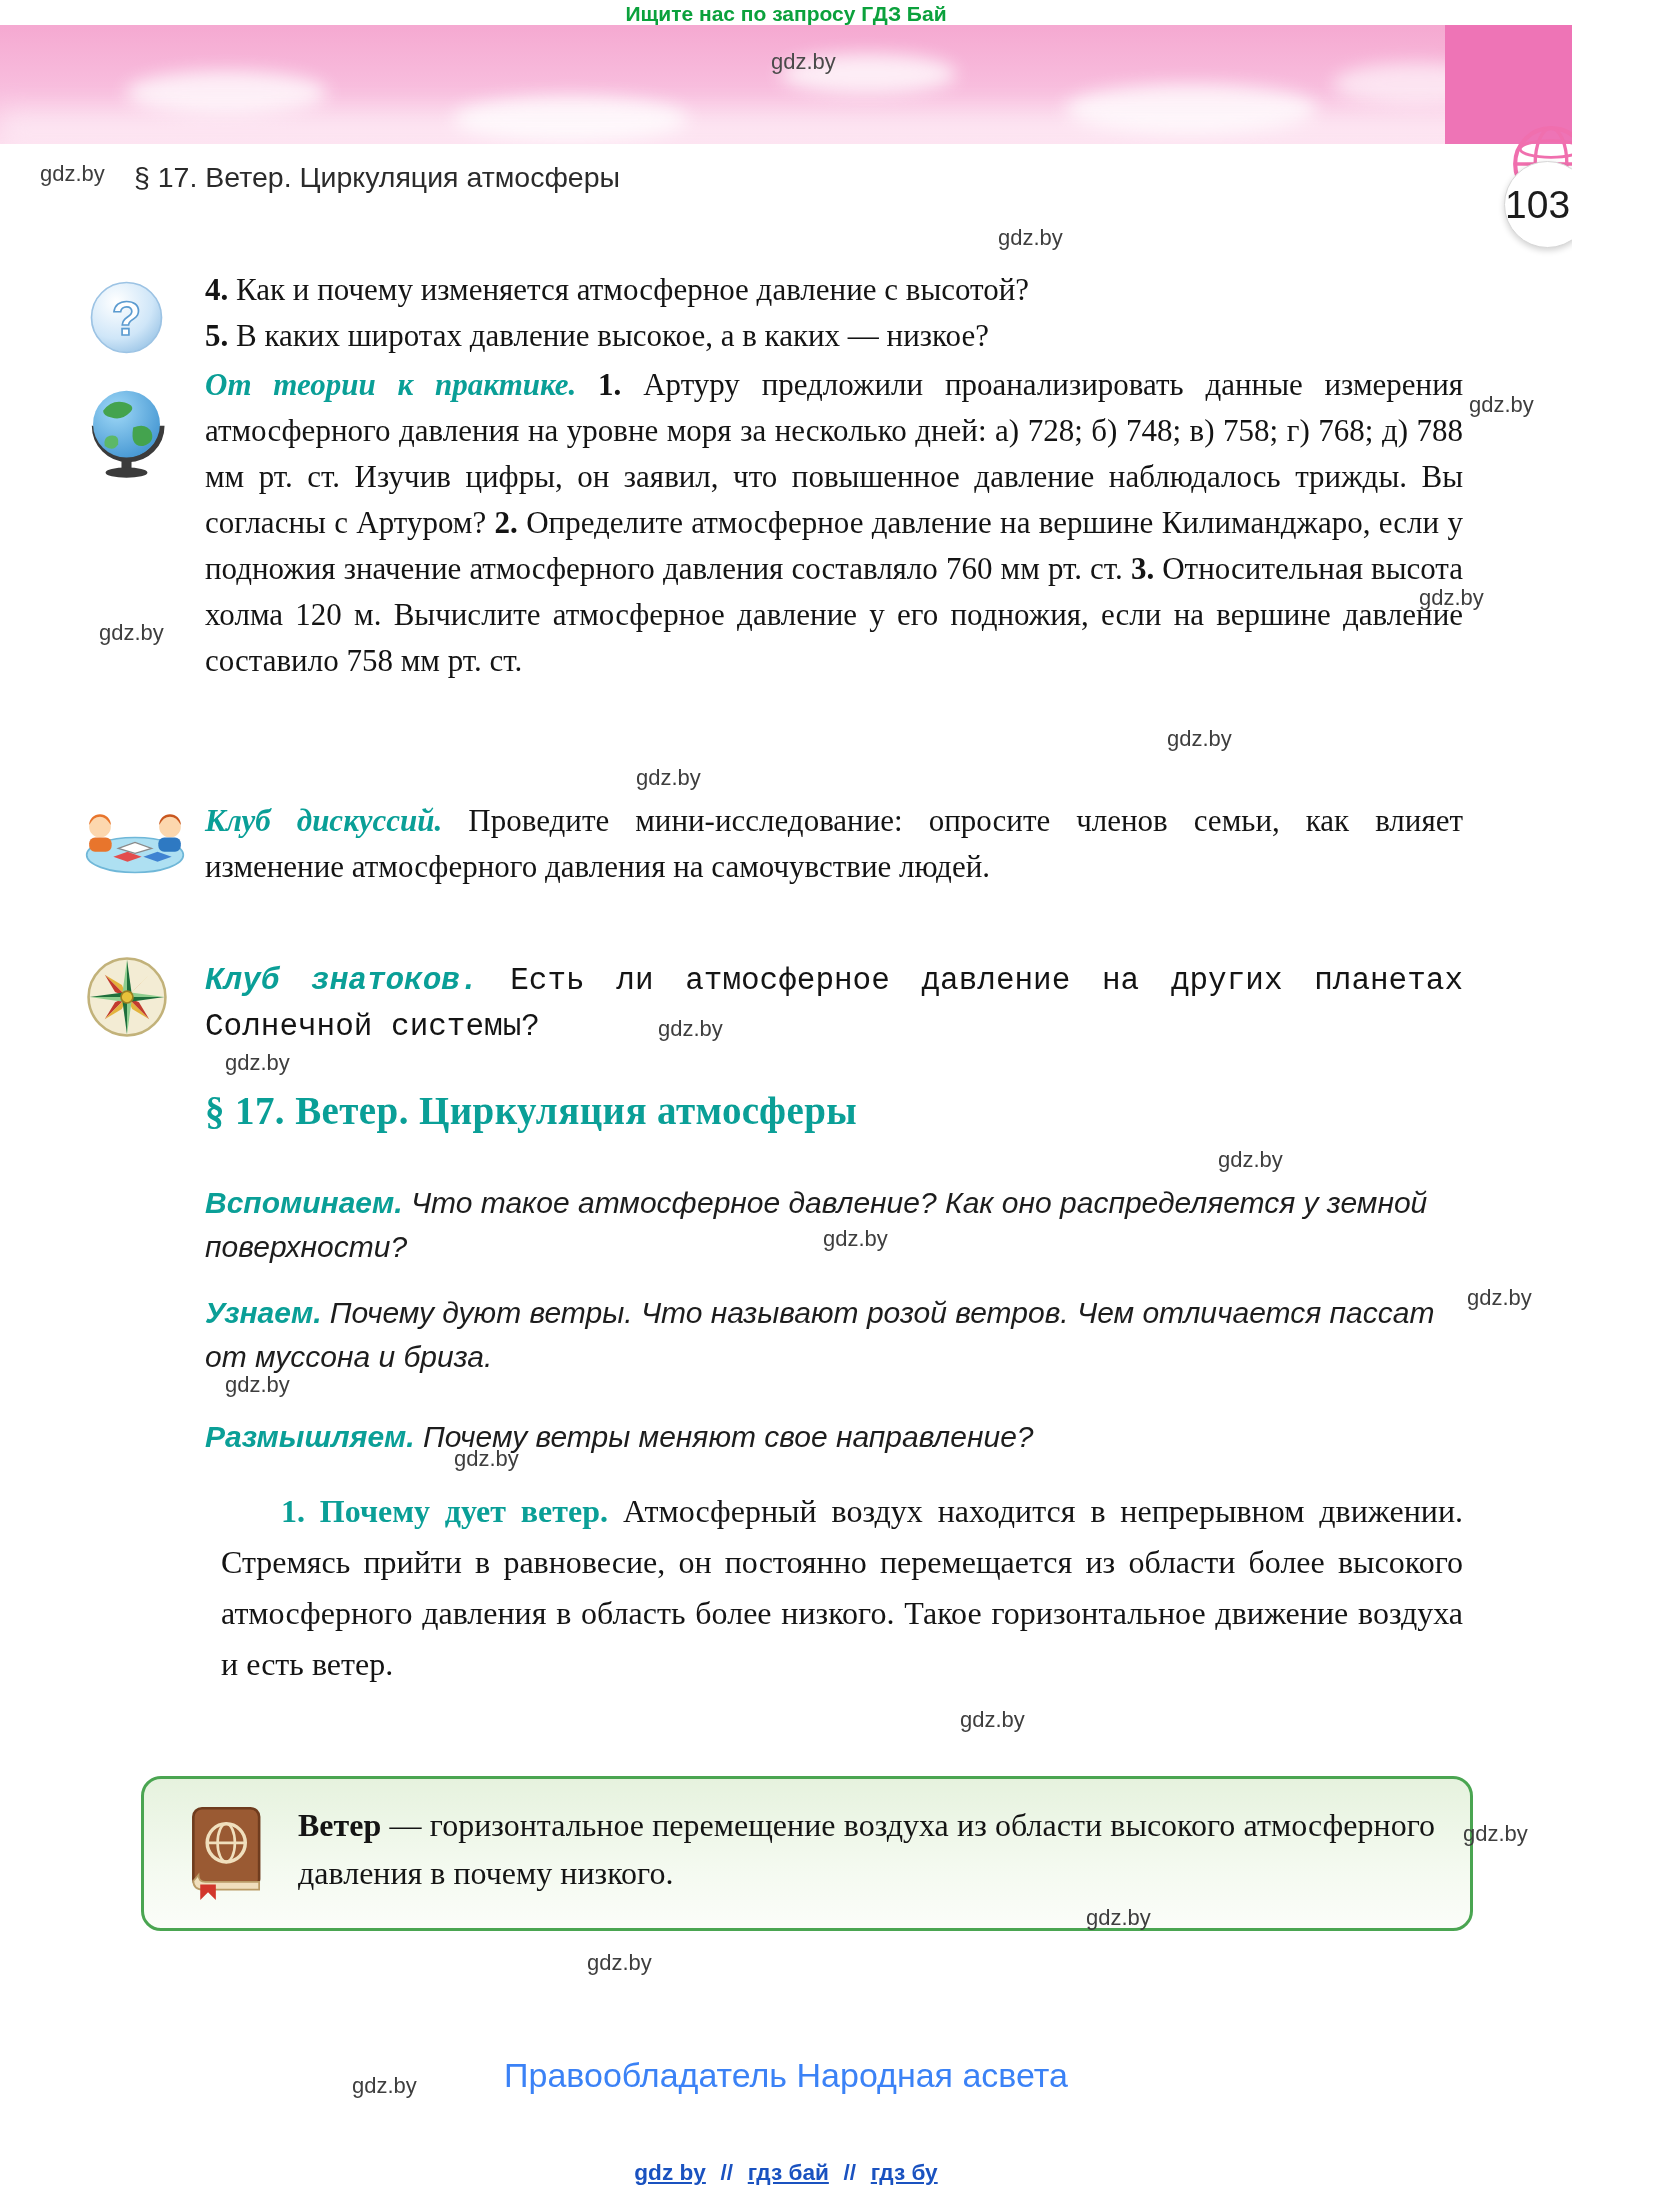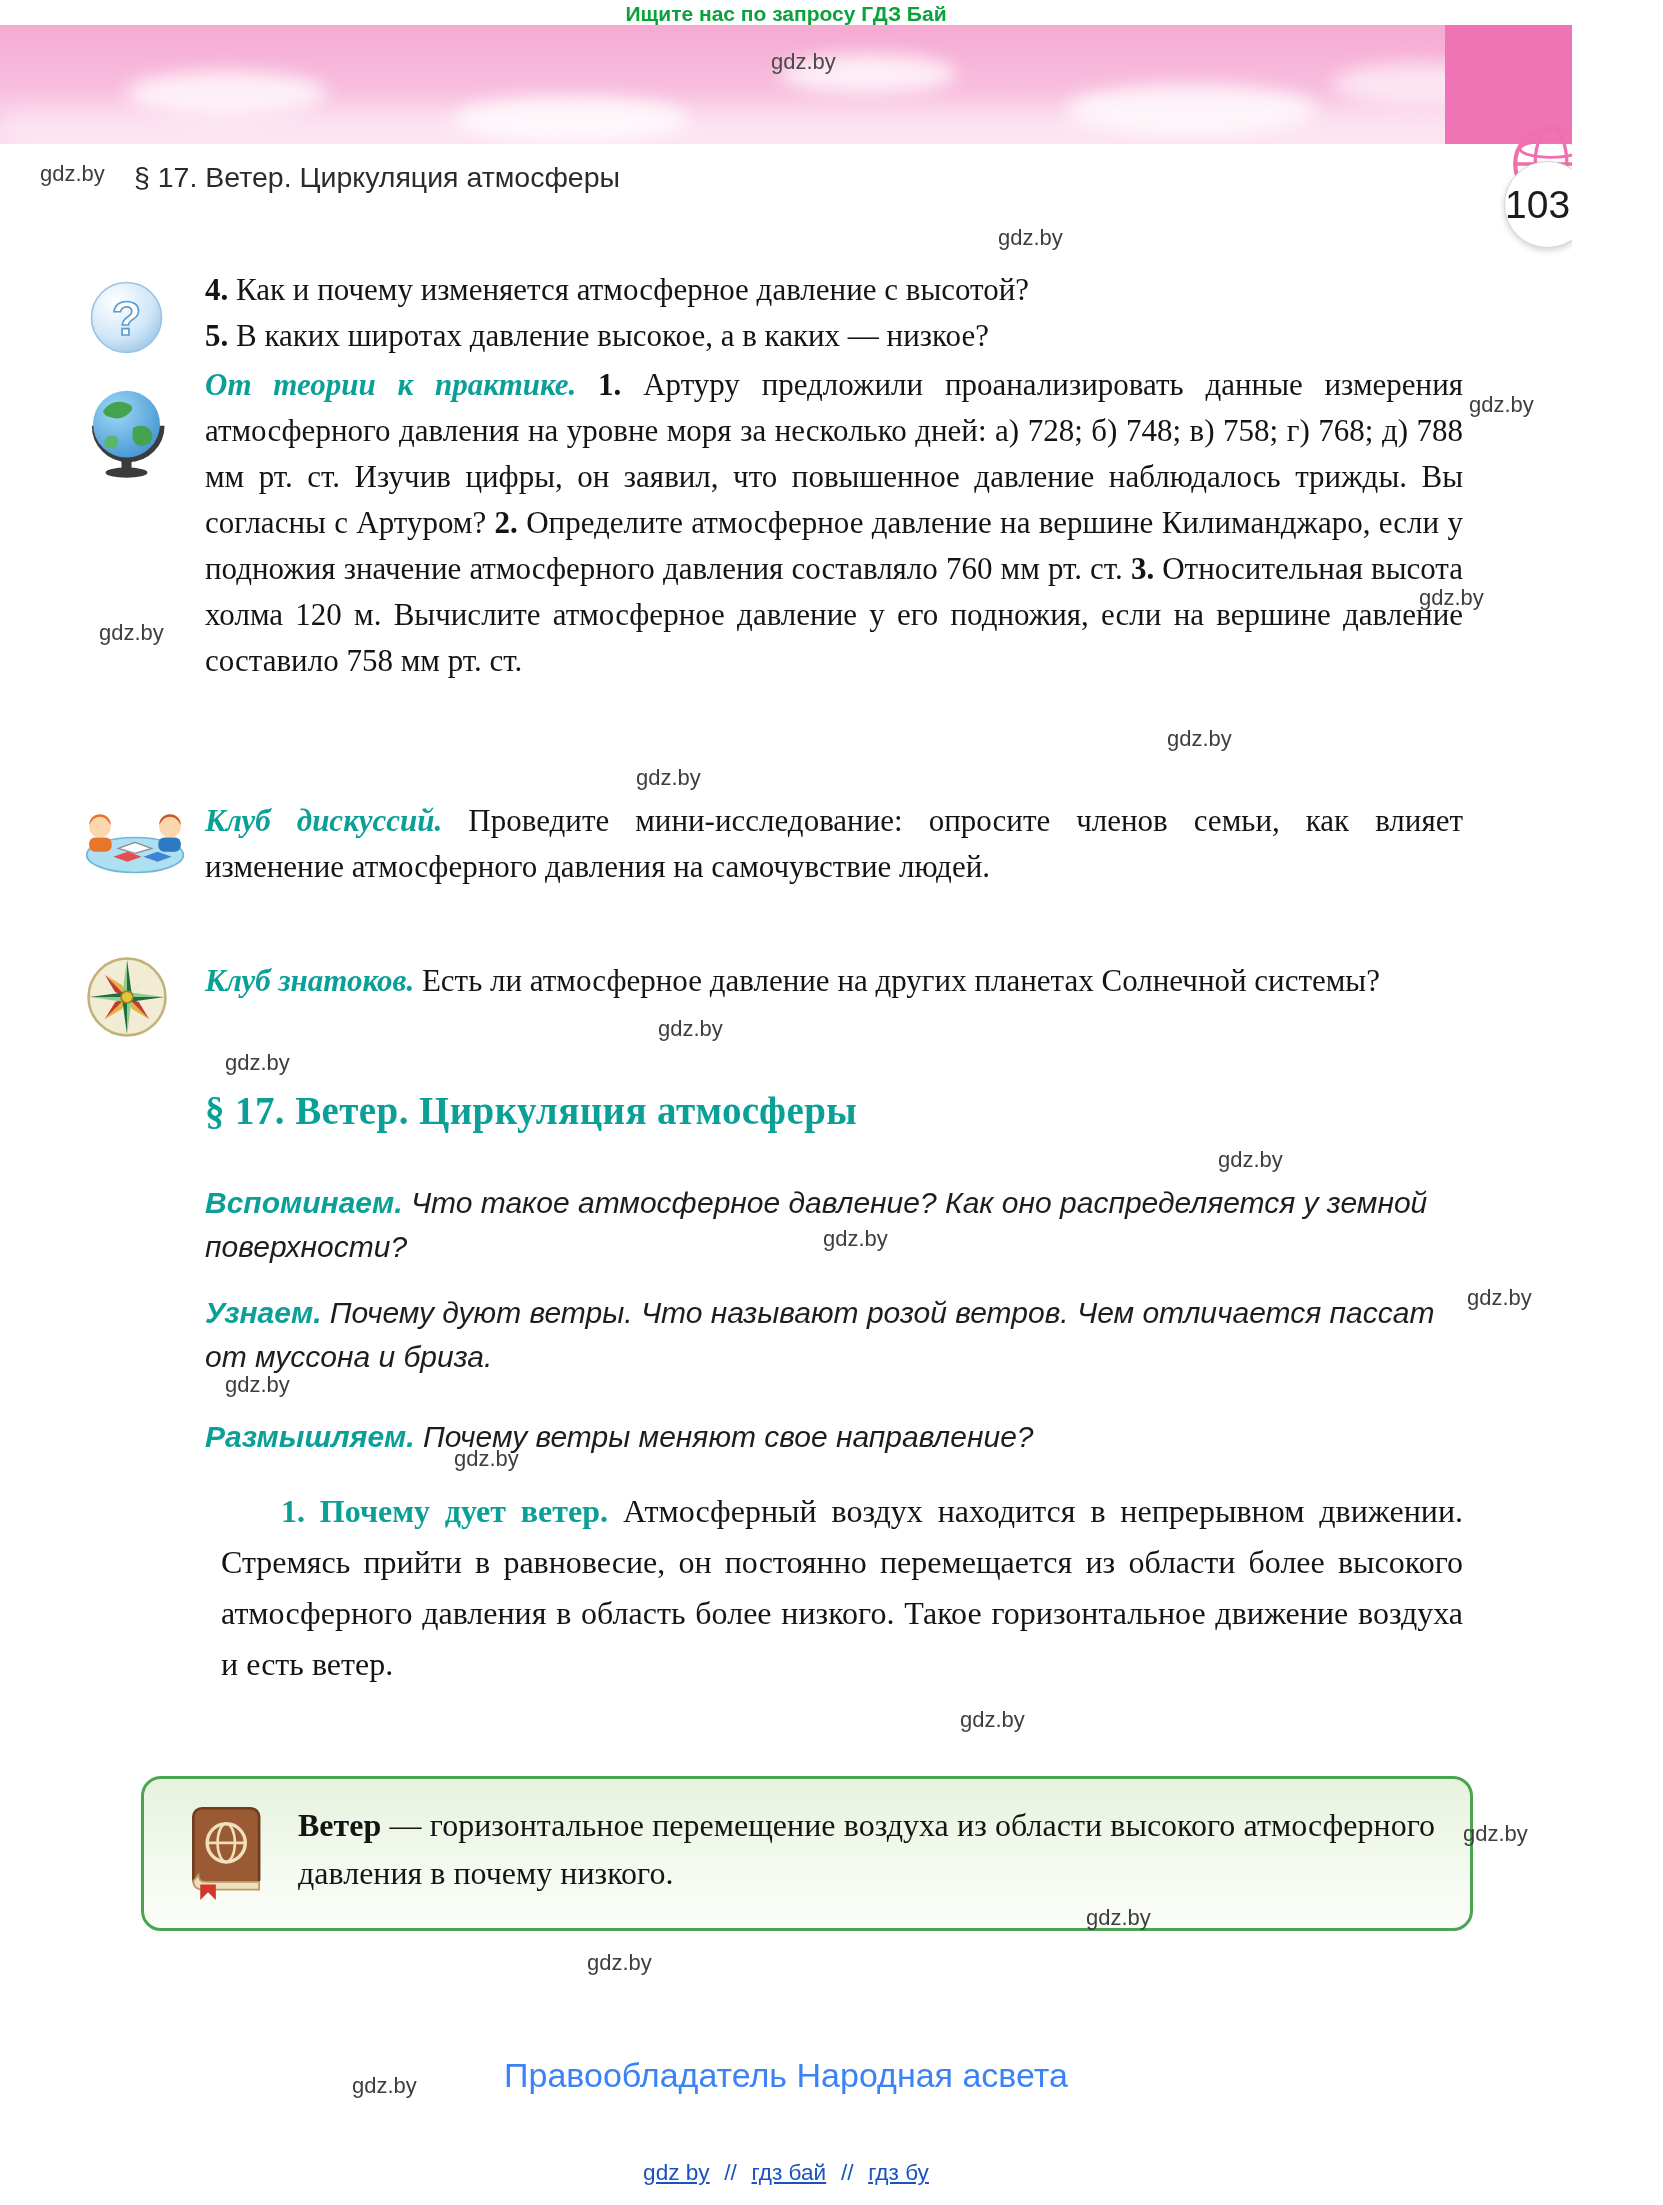--- a/index.html
+++ b/index.html
@@ -43,21 +43,21 @@
   .num { font-weight:bold; }
   .teal-label { color:#0a9f97; font-weight:bold; font-style:italic;text-align:right; }
   .teal { color:#0a9f97; }
 
   .q-block { top:267px; }
   .q-icon { left:-116px; top:13.4px; }
   .theory-block { top:362px; }
   .globe-icon-pos { left:-122px; top:22px; }
   .discussion-block { top:798px; }
   .kids-icon-pos { left:-127px; top:6.7px; }
-  .experts-block { top:958px; }
+  .experts-block { top:958px;font-family:Liberation Mono, monospace; }
   .compass-icon-pos { left:-119px; top:-1.7px; }
 
   .section-heading { top:1088px; font-size:39px; font-weight:bold; color:#0a9f97; letter-spacing:0.4px; }
 
   .goal { font-family:"Liberation Sans", sans-serif; font-style:italic; font-size:30px; line-height:44px; color:#1d1d1d; }
   .goal .teal-label { font-family:"Liberation Sans", sans-serif; }
   .remember-block { top:1181px; }
   .learn-block { top:1291px; }
   .think-block { top:1415px; }
 
@@ -69,21 +69,21 @@
     background:linear-gradient(180deg,#e6f2de 0%, #f4faf0 60%, #fbfdf9 100%);
     padding:22px 35px 25px 32px; }
   .defbox .body { font-size:32px; line-height:48px; }
   .book-icon-wrap { float:left; width:97px; height:97px; margin:1.7px 25px 3.4px 0; }
   .def-term { font-weight:bold; }
 
   .footer-copy { position:absolute; top:2056px; left:0; width:100%; text-align:center;
     font-family:"Liberation Sans", sans-serif; font-size:34px; color:#3b82f6; }
 
   .bottom-links { position:absolute; top:2160px; left:0; width:100%; text-align:center;
-    font-family:"Liberation Sans", sans-serif; font-size:22.6px; color:#1a52c0; }
+    font-family:"Liberation Sans", sans-serif; font-size:22.6px; color:#1a52c0;font-weight:bold; }
   .bottom-links a { color:#1a52c0; text-decoration:underline; cursor:pointer; }
   .bottom-links .sep { text-decoration:none; margin:0 8.4px; }
 
   
   .wm { position:absolute; font-family:"Liberation Sans", sans-serif; font-size:22px; color:#3e3e3e; }
   .wm.band { color:#4a4a4a; }
 </style>
 </head>
 <body>
 

